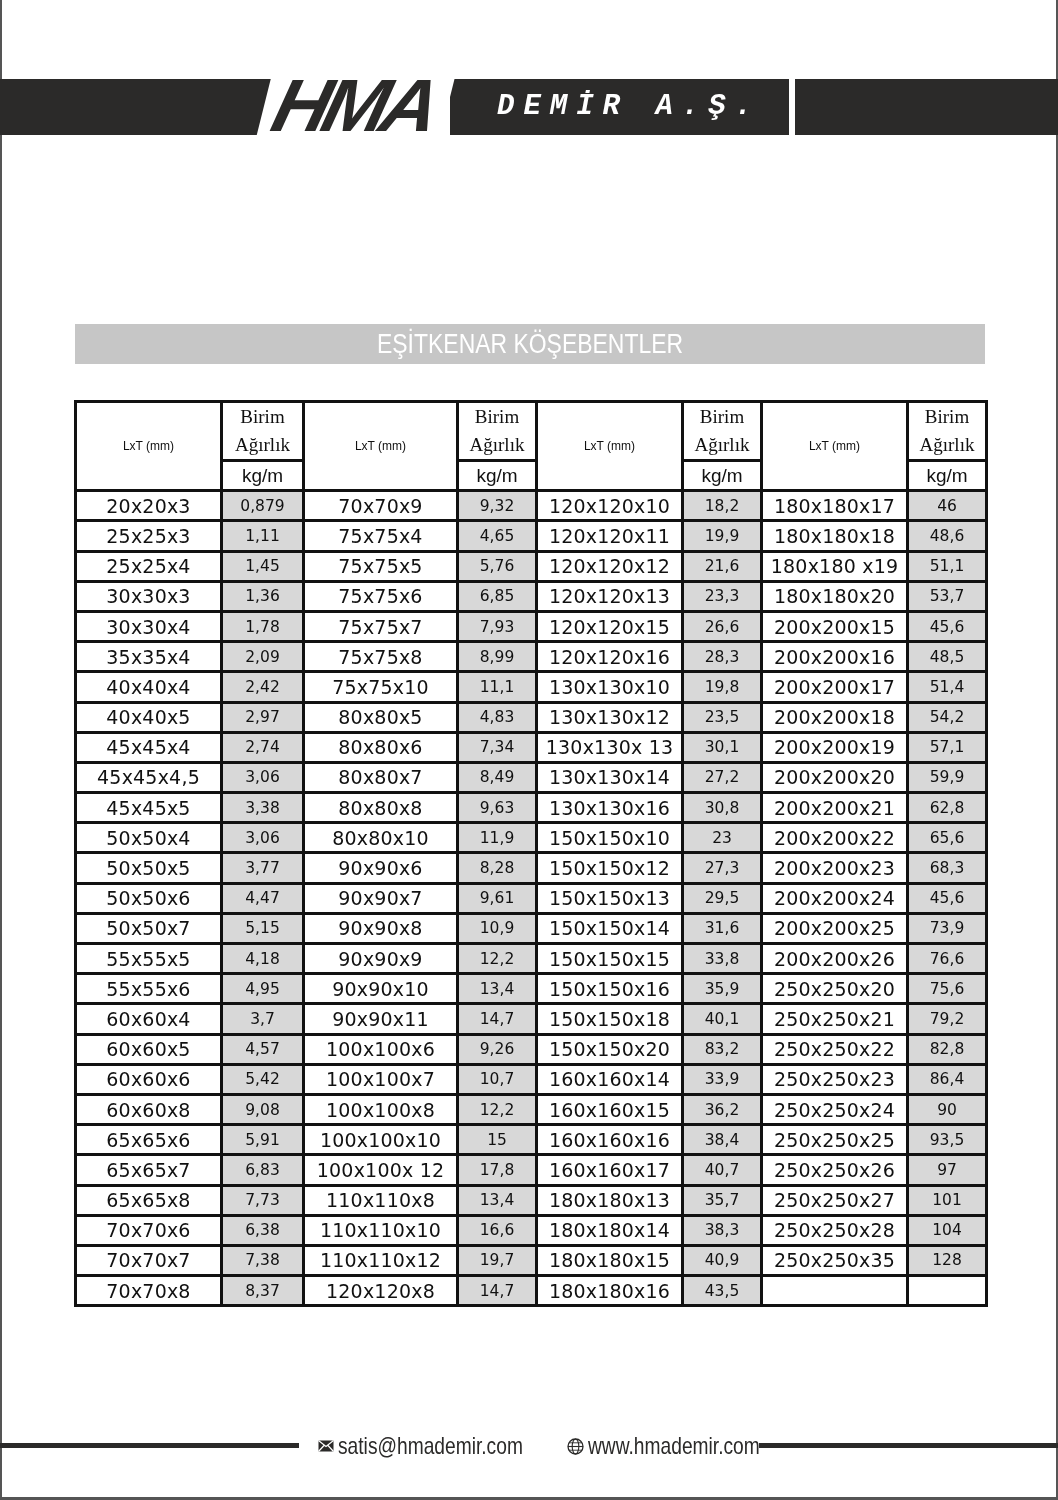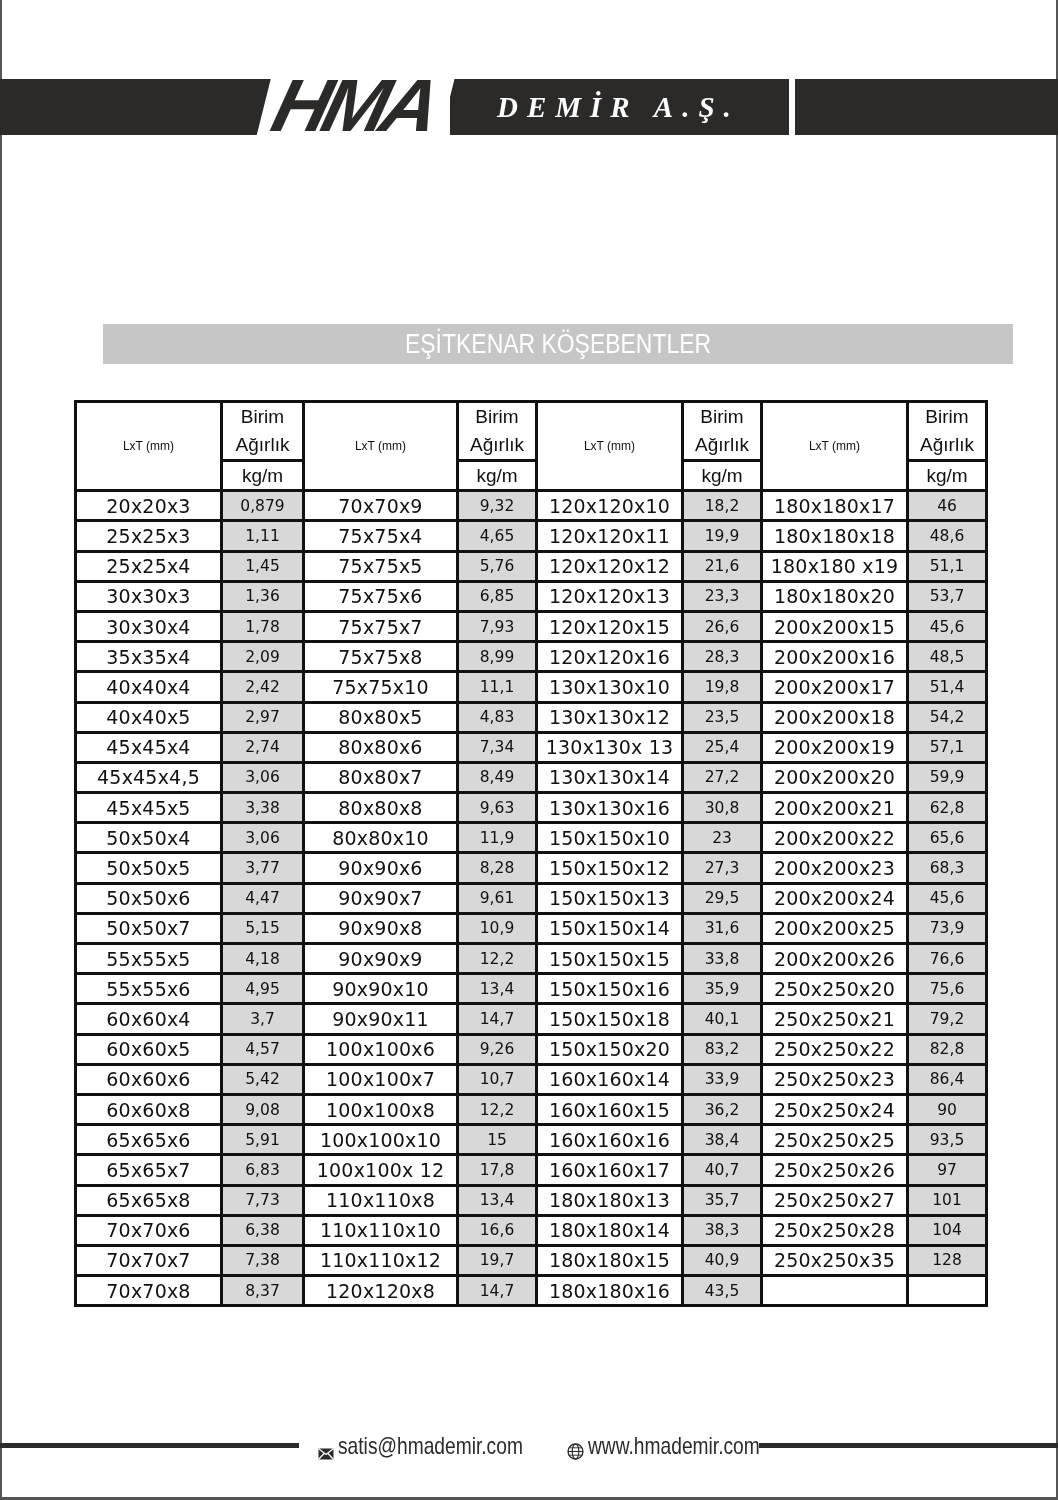--- a/index.html
+++ b/index.html
@@ -20,28 +20,28 @@
   .band-right { position: absolute; left: 795px; top: 0; width: 263px; height: 56px; background: #2b2a29; }
   .logo-hma {
     position: absolute; left: 264px; top: -4px; height: 62px;
     font-family: "Liberation Sans", sans-serif; font-weight: 700; font-style: italic;
     font-size: 74px; letter-spacing: -6px; line-height: 62px; color: #2b2a29;
     transform: skewX(-14deg) scaleX(1.05); transform-origin: left;
     background: #fff; padding: 0 14px 0 10px;
   }
   .logo-demir {
     position: absolute; left: 497px; top: 6px; height: 44px;
-    font-family: Liberation Serif, serif; font-weight: 700; font-style: italic;
+    font-family: Liberation Mono, monospace; font-weight: 700; font-style: italic;
     font-size: 29px; letter-spacing: 9px; line-height: 44px; color: #fff;
   }
 
   
   .title-bar {
     position: absolute; left: 75px; top: 324px; width: 910px; height: 40px;
-    background: #c6c6c6; display: flex; align-items: center; justify-content: center; margin-left: 28px;
+    background: #c6c6c6; display: flex; align-items: center; justify-content: center;
   }
   .title-text {
     font-family: "Liberation Sans", sans-serif; font-size: 27px; color: #fff;
     transform: scaleX(0.85); letter-spacing: 0px;
   }
 
   
   .table-wrap { position: absolute; left: 74px; top: 400px; }
   table.spec {
     border-collapse: collapse; table-layout: fixed;
@@ -49,35 +49,35 @@
   }
   table.spec td {
     border: 3px solid #111; text-align: center; vertical-align: middle;
     height: 30.2px; padding: 0; white-space: nowrap; overflow: hidden;
   }
   .col-lxt { width: 146px; }
   .col-w { width: 82px; }
   .col-lxt2 { width: 154px; }
   .col-w2 { width: 79px; }
   td.hdr-lxt { font-size: 12px; font-family: "Liberation Sans", sans-serif; }
-  td.hdr-w { font-size: 19px; font-family: Liberation Sans, sans-serif; line-height: 28px; height: 60px; }
+  td.hdr-w { font-size: 19px; font-family: Liberation Serif, serif; line-height: 28px; height: 60px; }
   td.hdr-unit { font-size: 19px; font-family: "Liberation Sans", sans-serif; height: 30px; }
   td.size { font-size: 19px; background: #fff; letter-spacing: 0.2px; }
   td.weight { font-size: 15.5px; background: #d8d8d8; }
   td.empty { border: none; background: transparent; }
 
   
   .footer-line-left { position: absolute; left: 0; top: 1443px; width: 299px; height: 5px; background: #2b2a29; }
   .footer-line-right { position: absolute; left: 759px; top: 1443px; width: 299px; height: 5px; background: #2b2a29; }
   .footer-contact {
     position: absolute; left: 318px; top: 1430px; height: 32px;
     display: flex; align-items: center; gap: 36px;
     font-family: "Liberation Sans", sans-serif; font-size: 24px; color: #2b2a29;
   }
-  .footer-item { display: flex; align-items: flex-end; gap: 4px; }
+  .footer-item { display: flex; align-items: center; gap: 4px; }
   .footer-text { display: inline-block; transform: scaleX(0.8); transform-origin: left; }
   .footer-item .footer-text { margin-right: -38px; }
   .icon { display: inline-flex; align-items: center; justify-content: center; }
 </style>
 </head>
 <body>
 
 <div class="page-frame"></div>
 
 <div class="header-band">
@@ -202,21 +202,21 @@
           <td class="weight">23,5</td>
           <td class="size">200x200x18</td>
           <td class="weight">54,2</td>
         </tr>
         <tr>
           <td class="size">45x45x4</td>
           <td class="weight">2,74</td>
           <td class="size">80x80x6</td>
           <td class="weight">7,34</td>
           <td class="size">130x130x 13</td>
-          <td class="weight">25,4</td>
+          <td class="weight">30,1</td>
           <td class="size">200x200x19</td>
           <td class="weight">57,1</td>
         </tr>
         <tr>
           <td class="size">45x45x4,5</td>
           <td class="weight">3,06</td>
           <td class="size">80x80x7</td>
           <td class="weight">8,49</td>
           <td class="size">130x130x14</td>
           <td class="weight">27,2</td>

